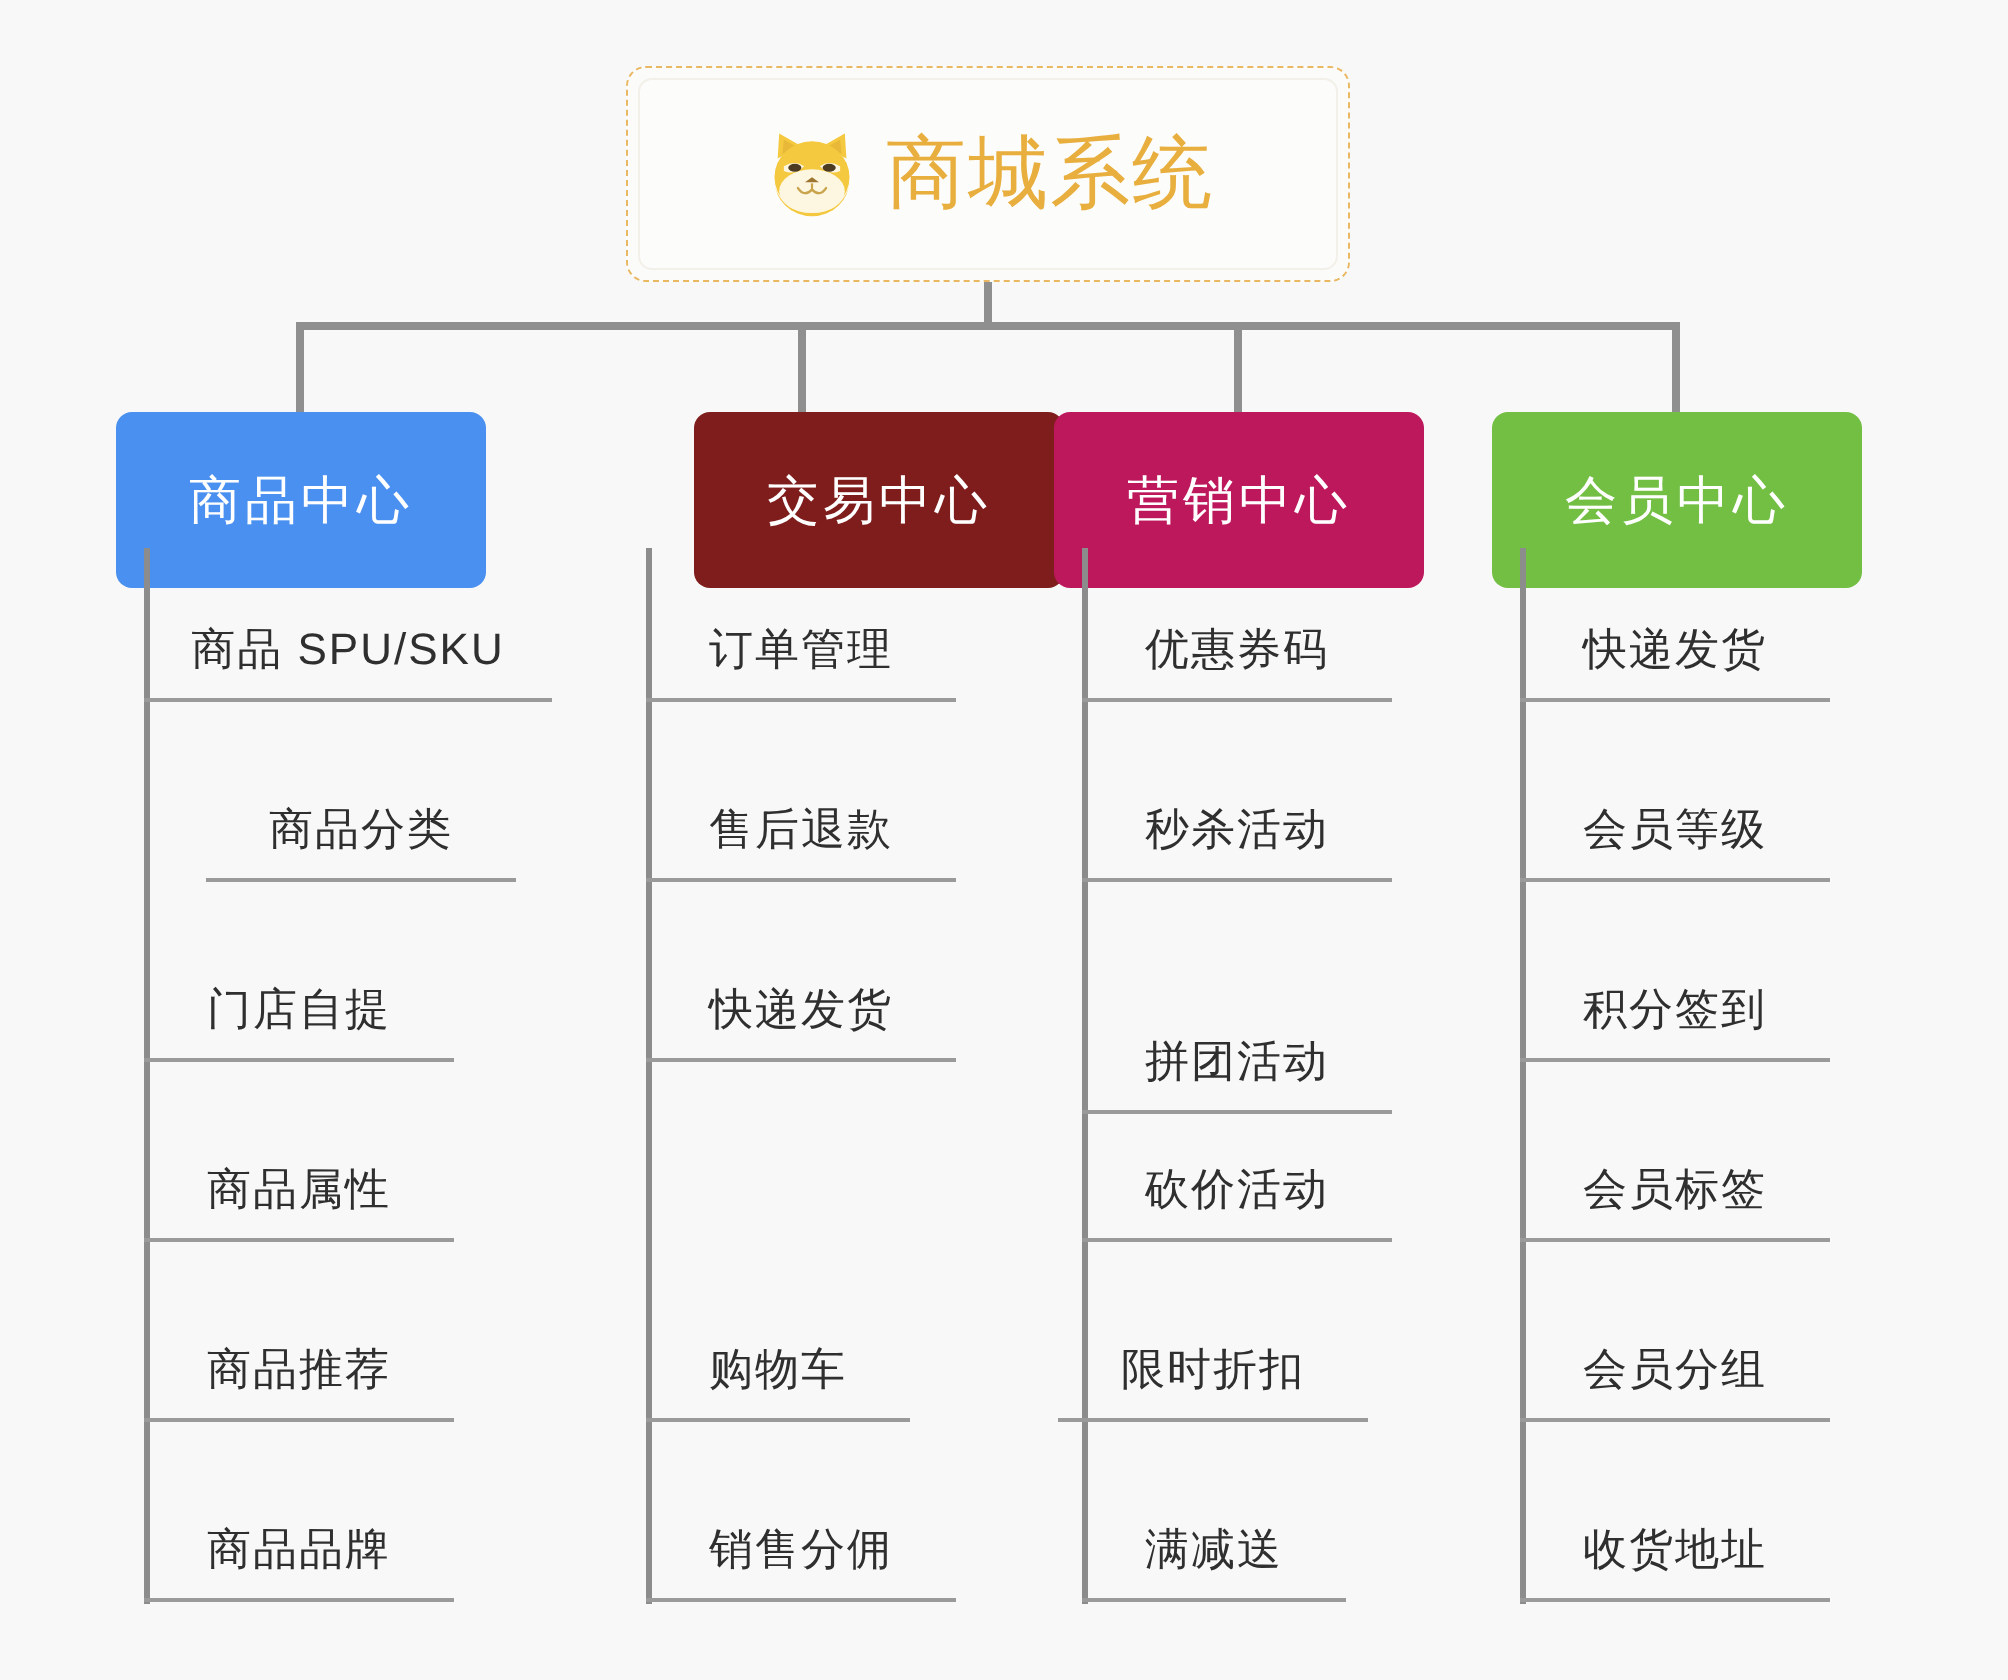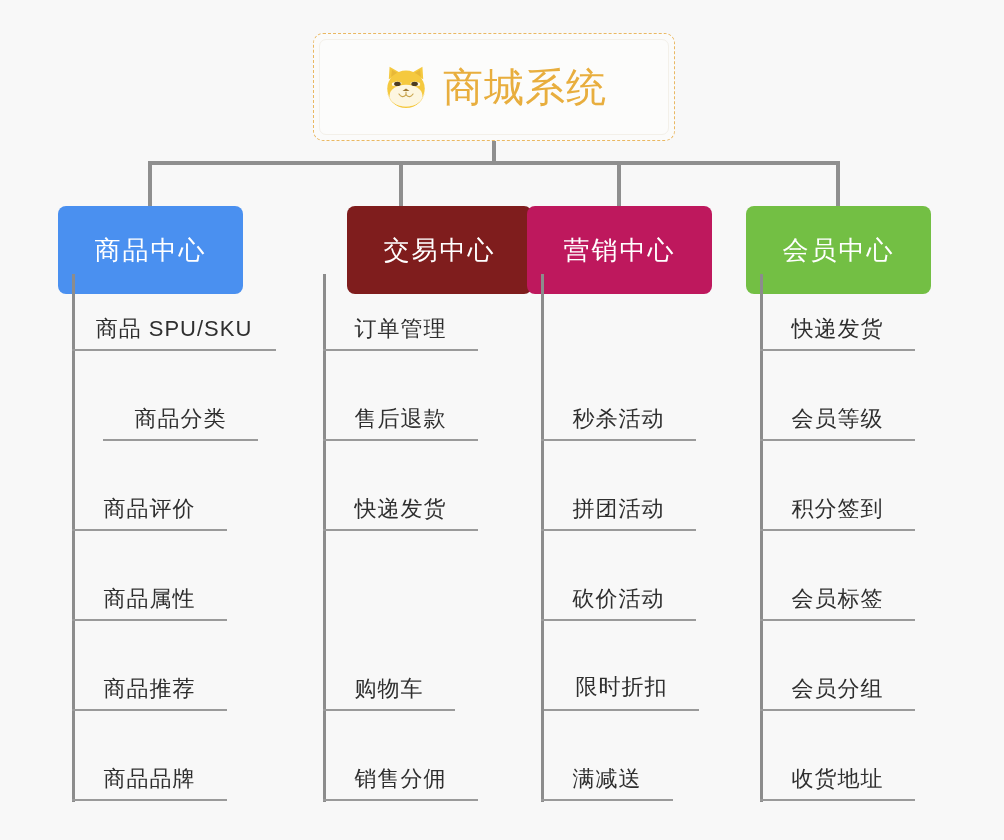--- a/index.html
+++ b/index.html
@@ -91,21 +91,21 @@
     letter-spacing: 2px;
     box-sizing: border-box;
   }
 
   
   .leaf {
     position: absolute;
     box-sizing: border-box;
     border-bottom: 2px solid #9a9a9a;
     display: flex;
-    align-items: center;
+    align-items: flex-start;
     justify-content: center;
     padding-bottom: 3px;
   }
   .leaf-label {
     font-size: 22px;
     color: #2f2f2f;
     letter-spacing: 1px;
     white-space: nowrap;
     line-height: 1.1;
   }
@@ -160,21 +160,21 @@
     <span>商品中心</span>
   </div>
   <div class="spine" style="left:72px; top:274px; height:528px;"></div>
   <div class="leaf" style="left:72px; top:313px; width:204px; height:38px;">
     <span class="leaf-label">商品 SPU/SKU</span>
   </div>
   <div class="leaf" style="left:72px; top:403px; width:155px; height:38px;margin-left:31px;">
     <span class="leaf-label">商品分类</span>
   </div>
   <div class="leaf" style="left:72px; top:493px; width:155px; height:38px;">
-    <span class="leaf-label">商品评价</span>
+    <span class="leaf-label">门店自提</span>
   </div>
   <div class="leaf" style="left:72px; top:583px; width:155px; height:38px;">
     <span class="leaf-label">商品属性</span>
   </div>
   <div class="leaf" style="left:72px; top:673px; width:155px; height:38px;">
     <span class="leaf-label">商品推荐</span>
   </div>
   <div class="leaf" style="left:72px; top:763px; width:155px; height:38px;">
     <span class="leaf-label">商品品牌</span>
   </div>
@@ -196,30 +196,33 @@
     <span class="leaf-label">购物车</span>
   </div>
   <div class="leaf" style="left:323px; top:763px; width:155px; height:38px;">
     <span class="leaf-label">销售分佣</span>
   </div>
 
   <div class="cat-header" style="left: 527px; top: 206px; width: 185px; background: #be185d;">
     <span>营销中心</span>
   </div>
   <div class="spine" style="left:541px; top:274px; height:528px;"></div>
+  <div class="leaf" style="left:541px; top:313px; width:155px; height:38px;">
+    <span class="leaf-label">优惠券码</span>
+  </div>
   <div class="leaf" style="left:541px; top:403px; width:155px; height:38px;">
     <span class="leaf-label">秒杀活动</span>
   </div>
-  <div class="leaf" style="left:541px; top:493px; width:155px; height:38px;">
+  <div class="leaf" style="left:541px; top:519px; width:155px; height:38px;">
     <span class="leaf-label">拼团活动</span>
   </div>
   <div class="leaf" style="left:541px; top:583px; width:155px; height:38px;">
     <span class="leaf-label">砍价活动</span>
   </div>
-  <div class="leaf" style="left:544px; top:673px; width:155px; height:38px;font-family:Liberation Mono, monospace;">
+  <div class="leaf" style="left:529px; top:673px; width:155px; height:38px;">
     <span class="leaf-label">限时折扣</span>
   </div>
   <div class="leaf" style="left:541px; top:763px; width:132px; height:38px;">
     <span class="leaf-label">满减送</span>
   </div>
 
   <div class="cat-header" style="left: 746px; top: 206px; width: 185px; background: rgb(115, 191, 68);">
     <span>会员中心</span>
   </div>
   <div class="spine" style="left:760px; top:274px; height:528px;"></div>

